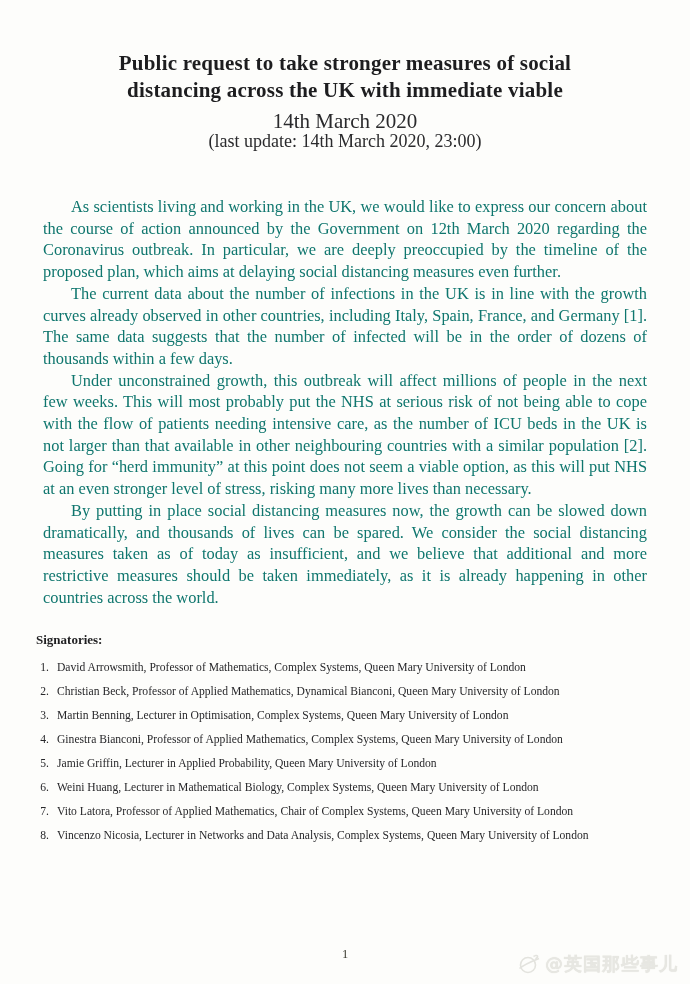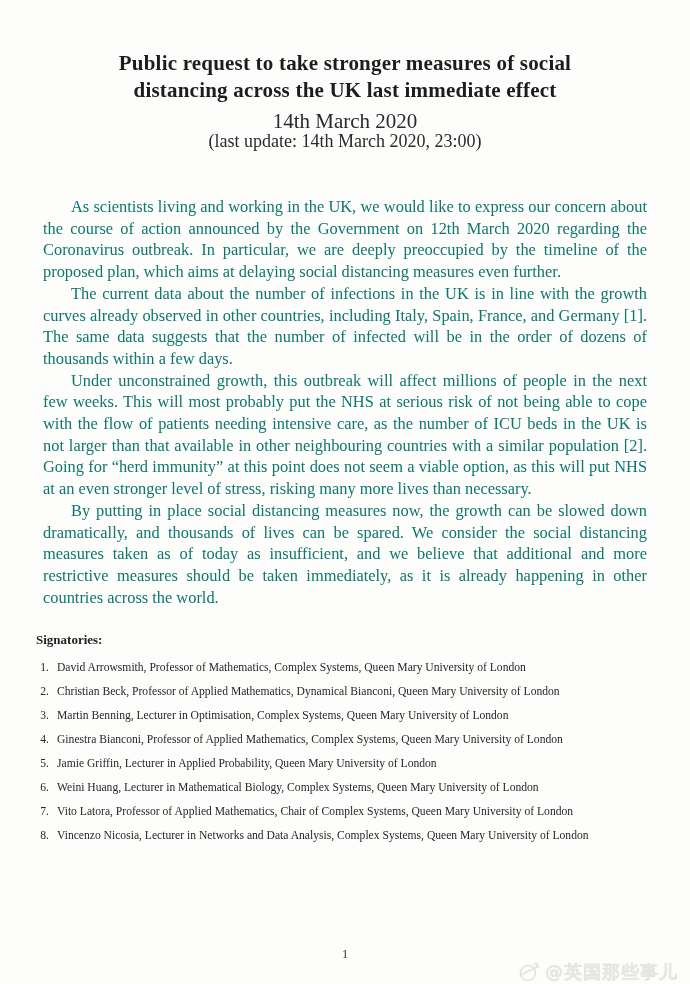--- a/index.html
+++ b/index.html
@@ -80,21 +80,21 @@
     bottom: 22px;
     left: 0;
     width: 100%;
     text-align: center;
     font-size: 12.5px;
     color: #3a3a30;
   }
   .watermark {
     position: absolute;
     right: 12px;
-    bottom: 0;
+    bottom: 8px;
     display: flex;
     align-items: center;
     gap: 4px;
     color: #e7e7e2;
     text-shadow: 0 0 1px #dddcd6;
     user-select: none;
   }
   .watermark-globe {
     width: 24px;
     height: 24px;
@@ -107,21 +107,21 @@
     letter-spacing: 1px;
   }
 </style>
 </head>
 <body>
 
 <div class="page">
 
   <div class="header">
     <div class="title-line">Public request to take stronger measures of social</div>
-    <div class="title-line">distancing across the UK last immediate effect</div>
+    <div class="title-line">distancing across the UK with immediate viable</div>
     <div class="date-line">14th March 2020</div>
     <div class="update-line">(last update: 14th March 2020, 23:00)</div>
   </div>
 
   <div class="body-text">
     <p>As scientists living and working in the UK, we would like to express our concern about the course of action announced by the Government on 12th March 2020 regarding the Coronavirus outbreak. In particular, we are deeply preoccupied by the timeline of the proposed plan, which aims at delaying social distancing measures even further.</p>
     <p>The current data about the number of infections in the UK is in line with the growth curves already observed in other countries, including Italy, Spain, France, and Germany [1]. The same data suggests that the number of infected will be in the order of dozens of thousands within a few days.</p>
     <p>Under unconstrained growth, this outbreak will affect millions of people in the next few weeks. This will most probably put the NHS at serious risk of not being able to cope with the flow of patients needing intensive care, as the number of ICU beds in the UK is not larger than that available in other neighbouring countries with a similar population [2]. Going for “herd immunity” at this point does not seem a viable option, as this will put NHS at an even stronger level of stress, risking many more lives than necessary.</p>
     <p>By putting in place social distancing measures now, the growth can be slowed down dramatically, and thousands of lives can be spared. We consider the social distancing measures taken as of today as insufficient, and we believe that additional and more restrictive measures should be taken immediately, as it is already happening in other countries across the world.</p>
   </div>

